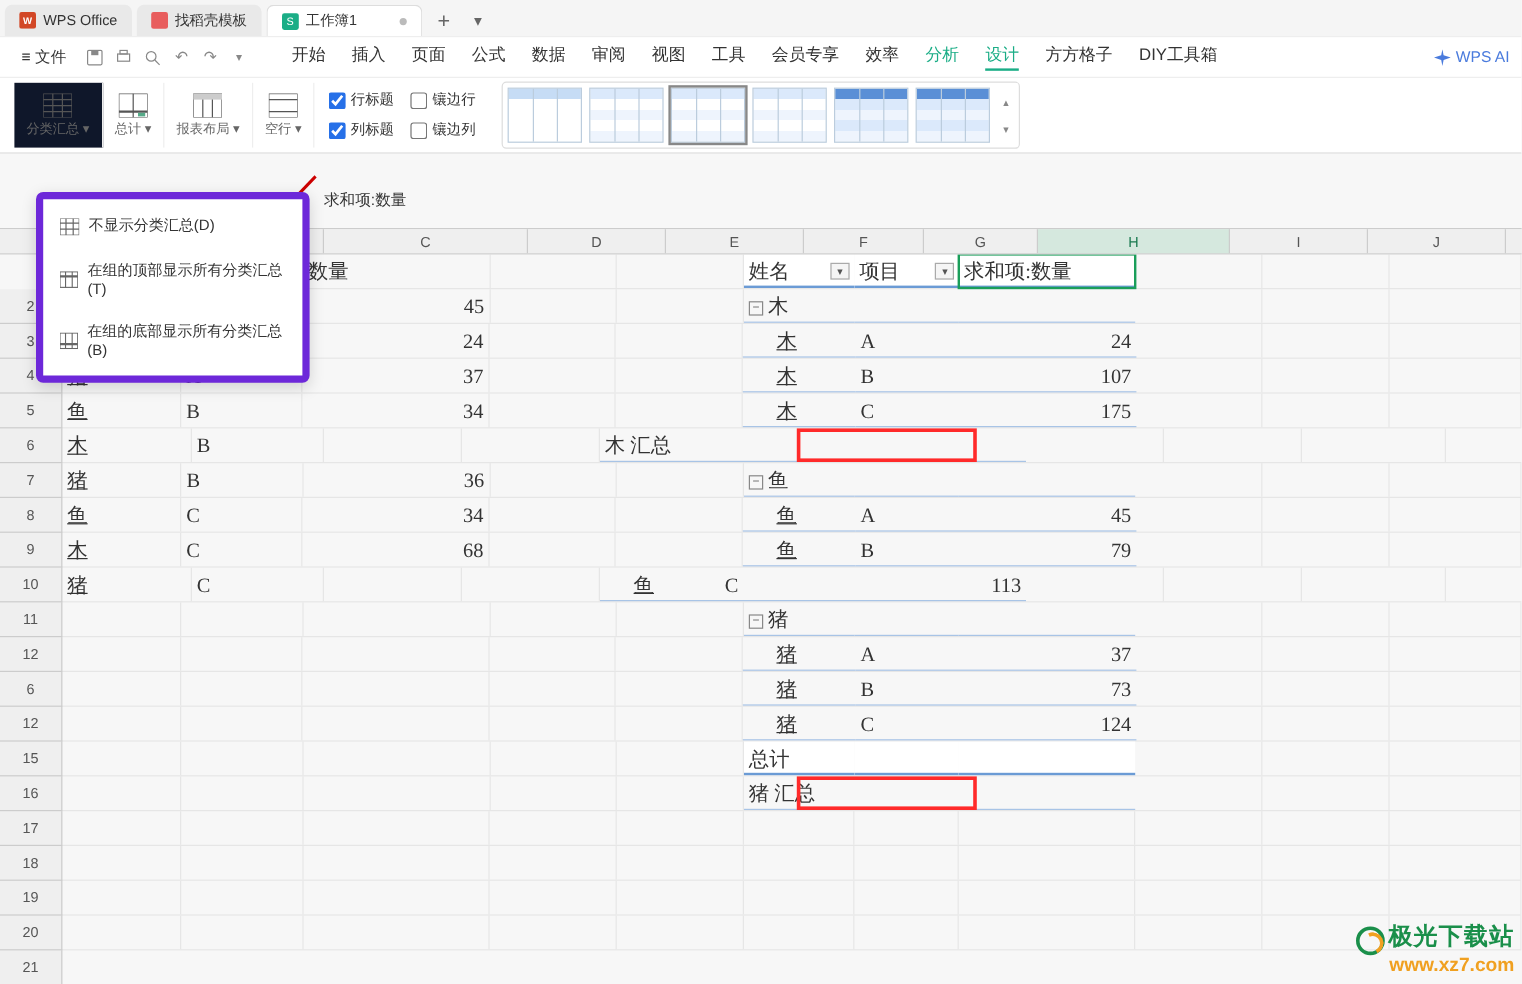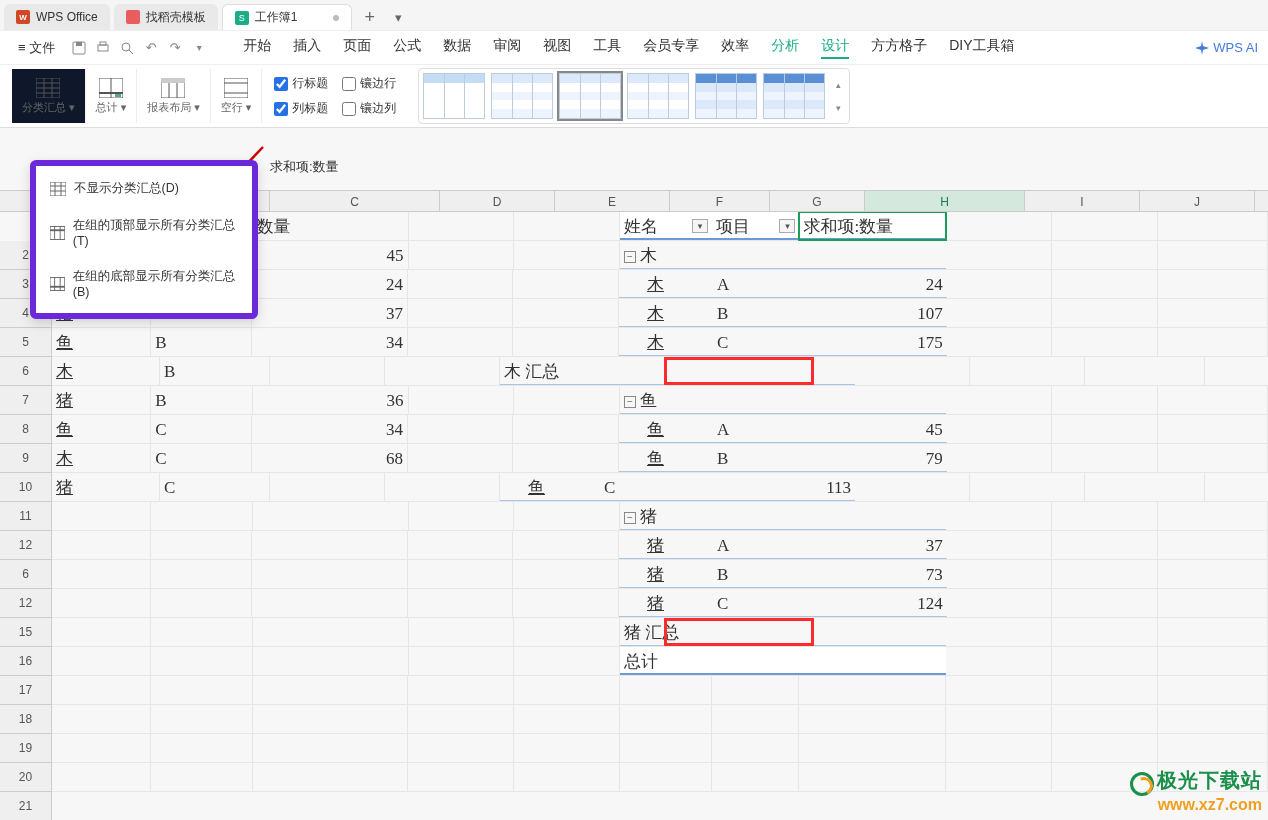--- a/index.html
+++ b/index.html
@@ -482,46 +482,46 @@
       <div class="grid-cell" style="width: 170px;"></div>
       <div class="grid-cell" style="width: 115px;"></div>
       <div class="grid-cell" style="width: 115px;"></div>
       <div class="grid-cell pivot-cell pivot-data" style="width: 100px; padding-left: 28px; text-decoration: underline;">猪</div>
       <div class="grid-cell pivot-cell pivot-data" style="width: 95px;">C</div>
       <div class="grid-cell pivot-cell num pivot-data" style="width: 160px;">124</div>
       <div class="grid-cell" style="width: 115px;"></div>
       <div class="grid-cell" style="width: 115px;"></div>
       <div class="grid-cell" style="width: 120px;"></div>
     </div>
+    <div class="grid-row">
+      <div class="grid-cell" style="width: 108px;"></div>
+      <div class="grid-cell" style="width: 110px;"></div>
+      <div class="grid-cell" style="width: 170px;"></div>
+      <div class="grid-cell" style="width: 115px;"></div>
+      <div class="grid-cell" style="width: 115px;"></div>
+      <div class="grid-cell pivot-cell pivot-header" style="width: 100px; font-weight: normal;">总计</div>
+      <div class="grid-cell pivot-cell pivot-header" style="width: 95px;"></div>
+      <div class="grid-cell pivot-cell pivot-header" style="width: 160px;"></div>
+      <div class="grid-cell" style="width: 115px;"></div>
+      <div class="grid-cell" style="width: 115px;"></div>
+      <div class="grid-cell" style="width: 120px;"></div>
+    </div>
     <div class="grid-row" style="position: relative;">
       <div class="grid-cell" style="width: 108px;"></div>
       <div class="grid-cell" style="width: 110px;"></div>
       <div class="grid-cell" style="width: 170px;"></div>
       <div class="grid-cell" style="width: 115px;"></div>
       <div class="grid-cell" style="width: 115px;"></div>
       <div class="grid-cell pivot-cell pivot-data" style="width: 100px;">猪 汇总</div>
       <div class="grid-cell pivot-cell pivot-data" style="width: 95px;"></div>
       <div class="grid-cell pivot-cell pivot-data" style="width: 160px;"></div>
       <div class="grid-cell" style="width: 115px;"></div>
       <div class="grid-cell" style="width: 115px;"></div>
       <div class="grid-cell" style="width: 120px;"></div>
       <div style="position: absolute; left: 612px; width: 150px; height: 28px; border: 3px solid rgb(255, 42, 42); pointer-events: none;"></div>
-    </div>
-    <div class="grid-row">
-      <div class="grid-cell" style="width: 108px;"></div>
-      <div class="grid-cell" style="width: 110px;"></div>
-      <div class="grid-cell" style="width: 170px;"></div>
-      <div class="grid-cell" style="width: 115px;"></div>
-      <div class="grid-cell" style="width: 115px;"></div>
-      <div class="grid-cell pivot-cell pivot-header" style="width: 100px; font-weight: normal;">总计</div>
-      <div class="grid-cell pivot-cell pivot-header" style="width: 95px;"></div>
-      <div class="grid-cell pivot-cell pivot-header" style="width: 160px;"></div>
-      <div class="grid-cell" style="width: 115px;"></div>
-      <div class="grid-cell" style="width: 115px;"></div>
-      <div class="grid-cell" style="width: 120px;"></div>
     </div>
     <div class="grid-row">
       <div class="grid-cell" style="width: 108px;"></div>
       <div class="grid-cell" style="width: 110px;"></div>
       <div class="grid-cell" style="width: 170px;"></div>
       <div class="grid-cell" style="width: 115px;"></div>
       <div class="grid-cell" style="width: 115px;"></div>
       <div class="grid-cell" style="width: 100px;"></div>
       <div class="grid-cell" style="width: 95px;"></div>
       <div class="grid-cell" style="width: 160px;"></div>

